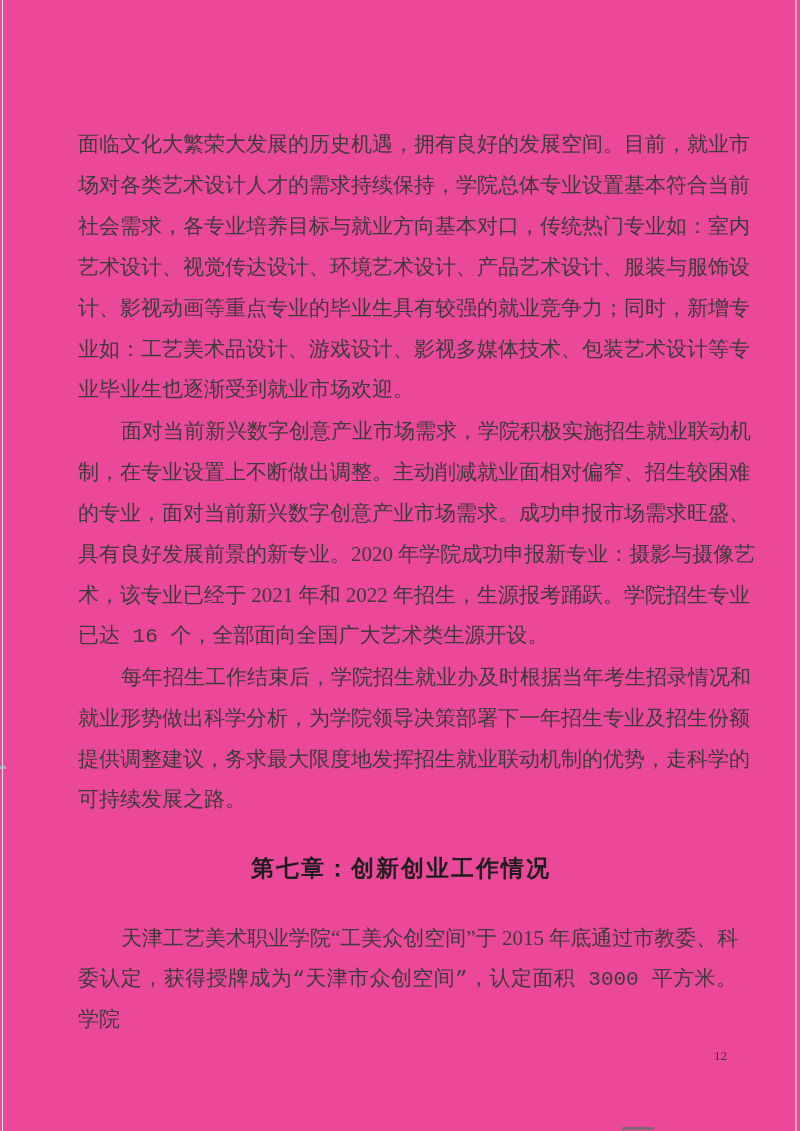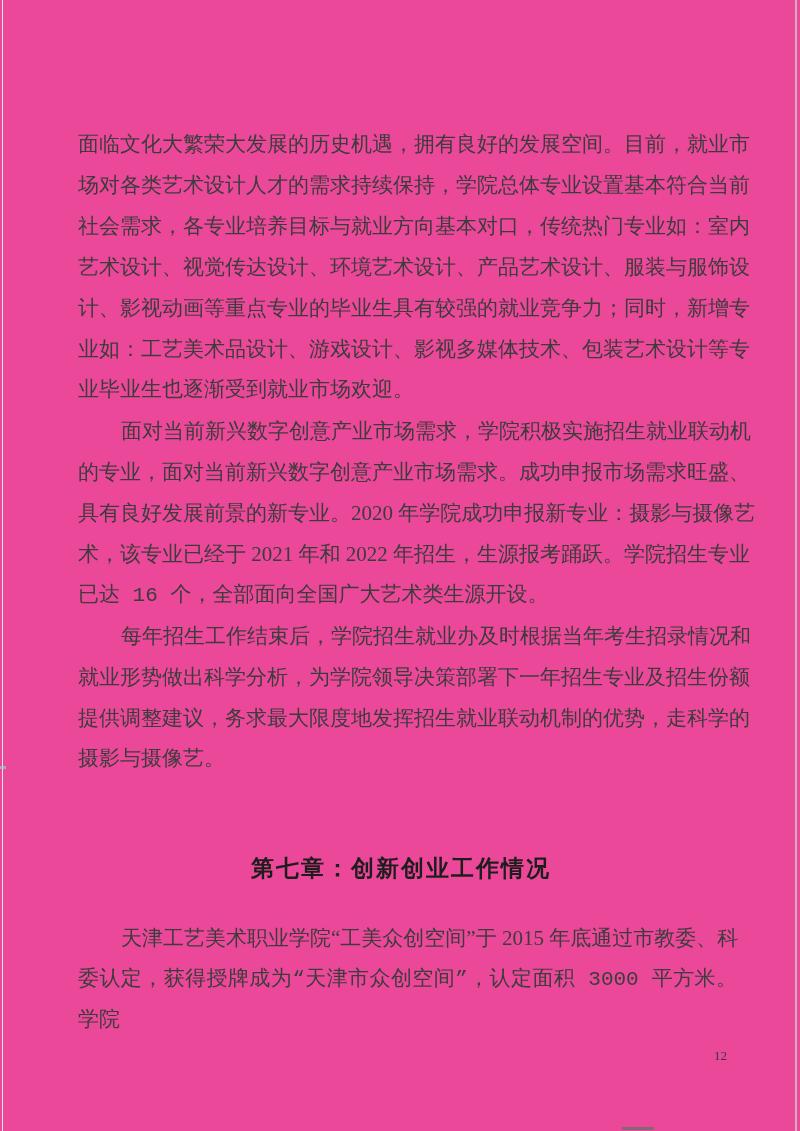--- a/index.html
+++ b/index.html
@@ -105,29 +105,30 @@
   <div class="body-text">
     <div class="line">面临文化大繁荣大发展的历史机遇，拥有良好的发展空间。目前，就业市</div>
     <div class="line">场对各类艺术设计人才的需求持续保持，学院总体专业设置基本符合当前</div>
     <div class="line">社会需求，各专业培养目标与就业方向基本对口，传统热门专业如：室内</div>
     <div class="line">艺术设计、视觉传达设计、环境艺术设计、产品艺术设计、服装与服饰设</div>
     <div class="line">计、影视动画等重点专业的毕业生具有较强的就业竞争力；同时，新增专</div>
     <div class="line">业如：工艺美术品设计、游戏设计、影视多媒体技术、包装艺术设计等专</div>
     <div class="line para-last">业毕业生也逐渐受到就业市场欢迎。</div>
 
     <div class="line indent">面对当前新兴数字创意产业市场需求，学院积极实施招生就业联动机</div>
+    <div class="line">制，在专业设置上不断做出调整。主动削减就业面相对偏窄、招生较困难</div>
     <div class="line">的专业，面对当前新兴数字创意产业市场需求。成功申报市场需求旺盛、</div>
     <div class="line">具有良好发展前景的新专业。2020 年学院成功申报新专业：摄影与摄像艺</div>
     <div class="line">术，该专业已经于 2021 年和 2022 年招生，生源报考踊跃。学院招生专业</div>
     <div class="line para-last">已达 16 个，全部面向全国广大艺术类生源开设。</div>
 
     <div class="line indent">每年招生工作结束后，学院招生就业办及时根据当年考生招录情况和</div>
     <div class="line">就业形势做出科学分析，为学院领导决策部署下一年招生专业及招生份额</div>
     <div class="line">提供调整建议，务求最大限度地发挥招生就业联动机制的优势，走科学的</div>
-    <div class="line para-last">摄影与摄像艺。</div>
+    <div class="line para-last">可持续发展之路。</div>
   </div>
 
   <div class="chapter-heading">第七章：创新创业工作情况</div>
 
   <div class="tail-text">
     <div class="line indent">天津工艺美术职业学院“工美众创空间”于 2015 年底通过市教委、科</div>
     <div class="line para-last">委认定，获得授牌成为“天津市众创空间”，认定面积 3000 平方米。学院</div>
   </div>
 
   <div class="page-number">12</div>

